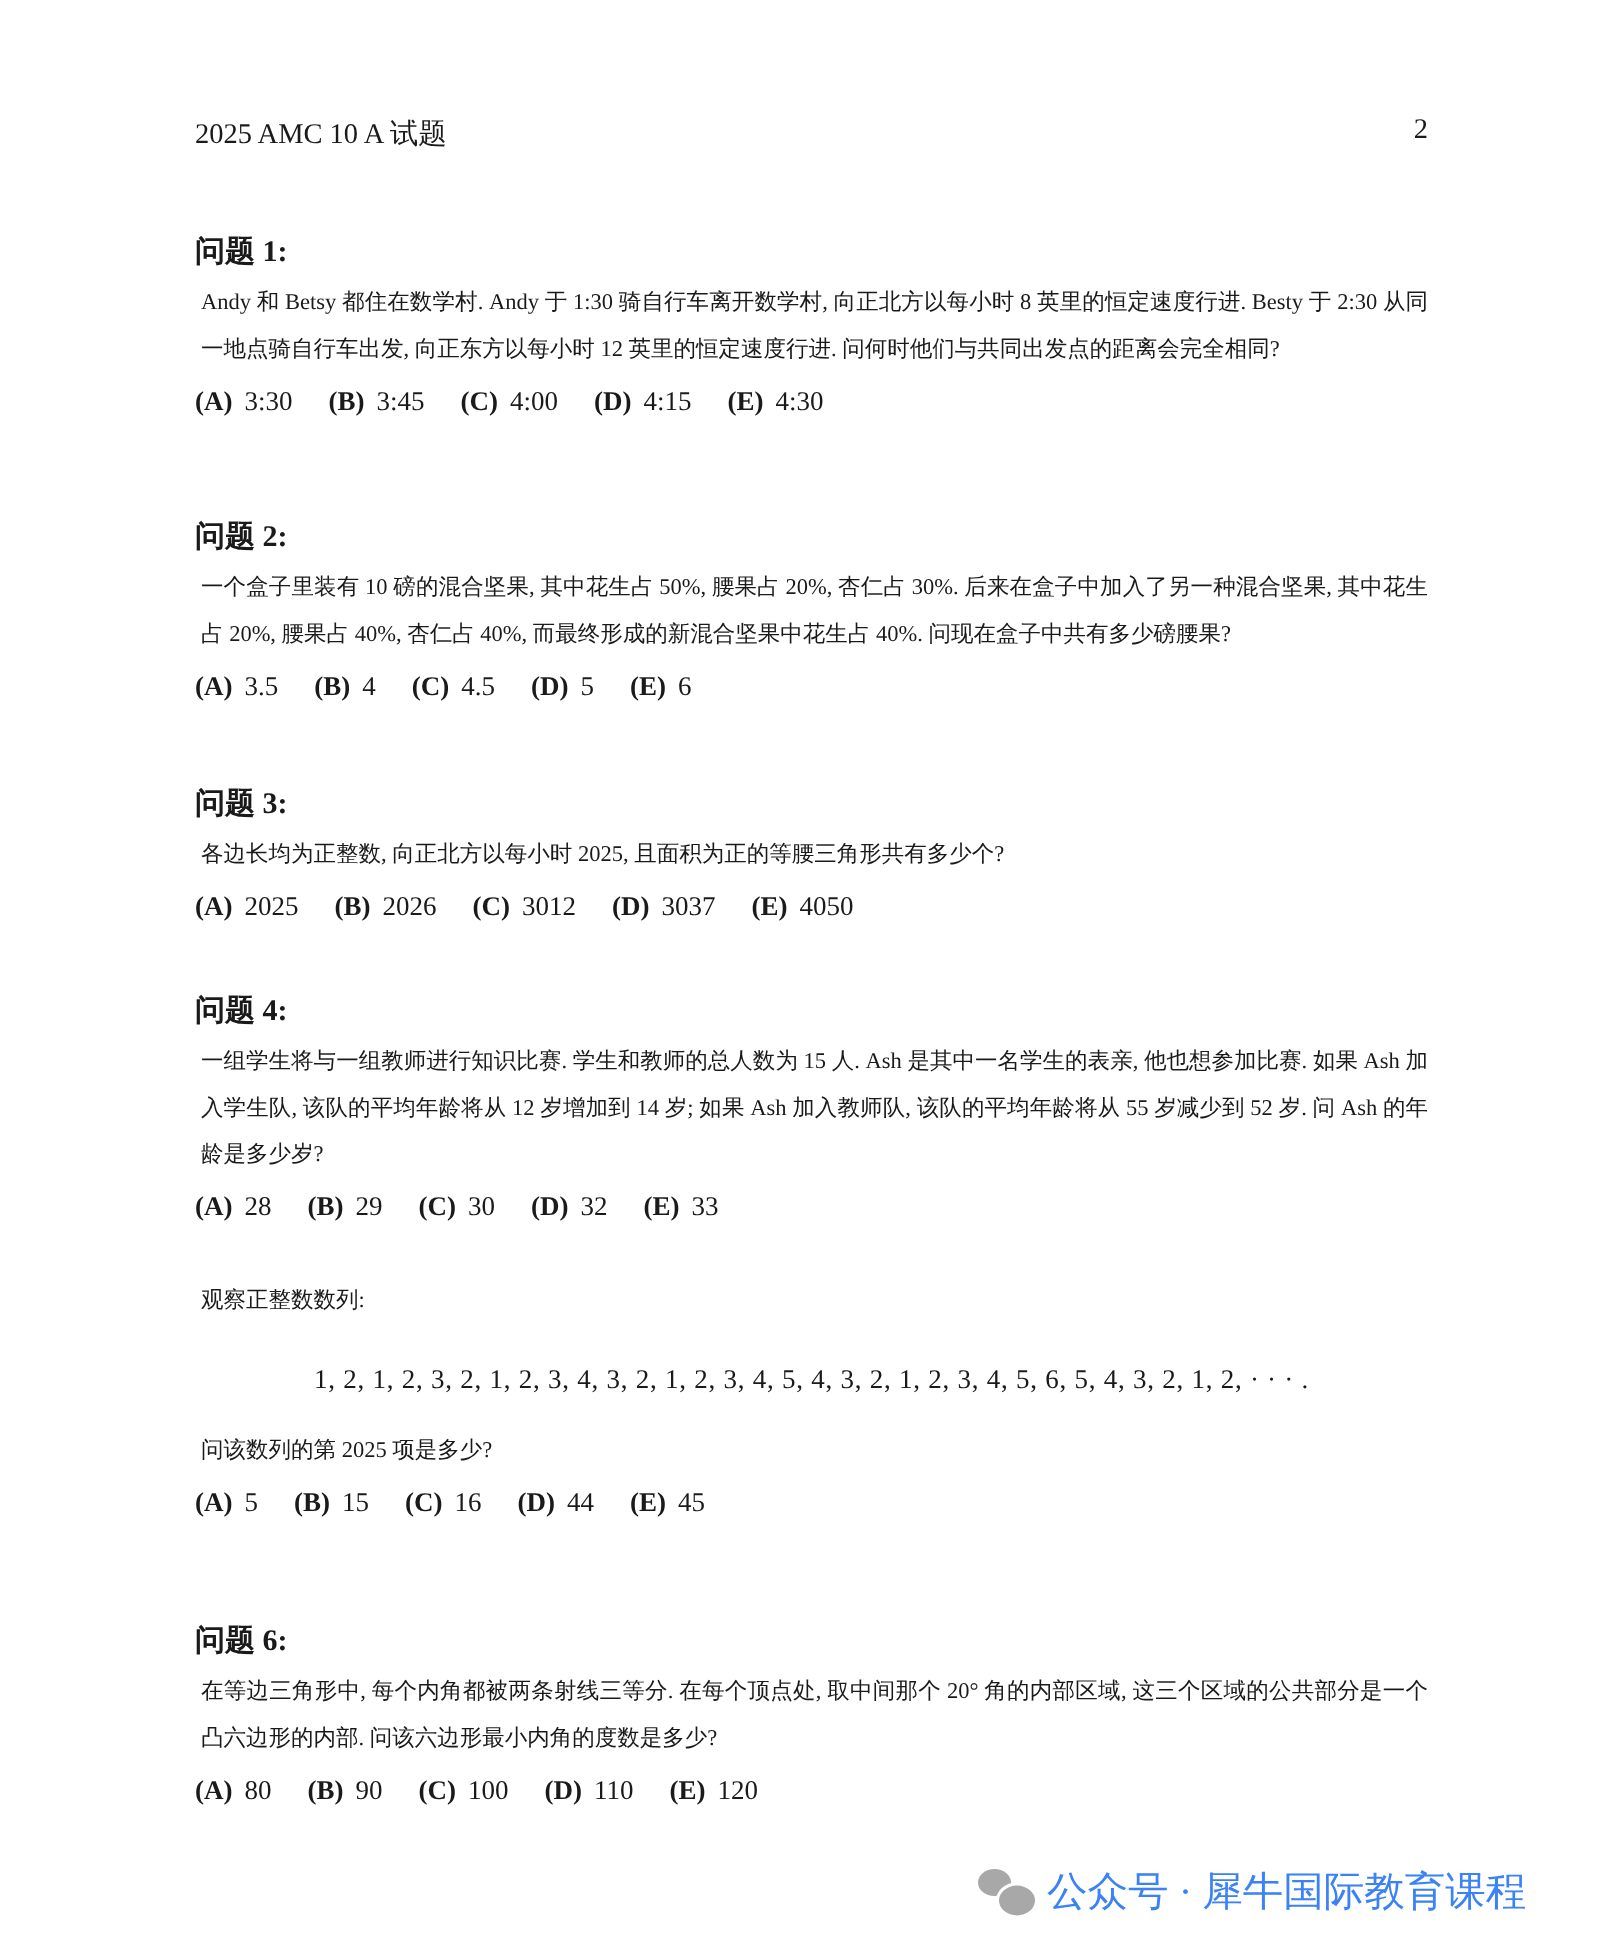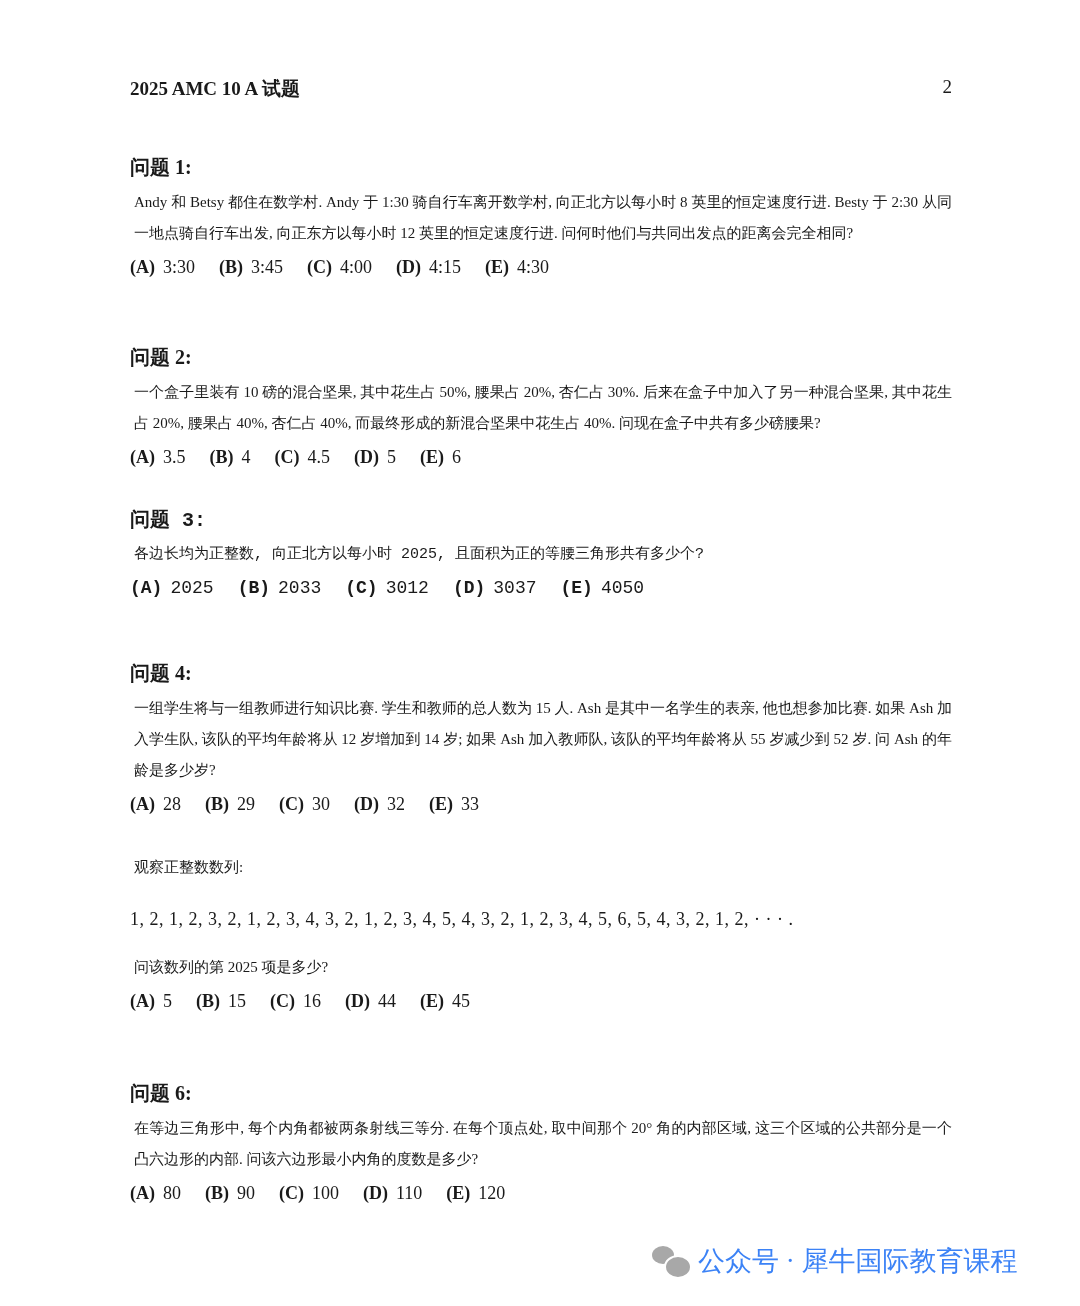--- a/index.html
+++ b/index.html
@@ -1,28 +1,28 @@
 <!DOCTYPE html>
 <html><head>
   <meta charset="utf-8">
   <style>
     html, body { margin: 0; padding: 0; }
     body {
       width: 1080px; height: 1306px; background: #ffffff; position: relative; overflow: hidden;
       font-family: "Liberation Serif", "DejaVu Serif", serif; color: #1a1a1a;
     }
     .header { position: absolute; left: 130px; right: 128px; top: 76px; display: flex; justify-content: space-between; font-size: 19px; }
-    .header .title { font-weight: bold; }
+    .header .title { font-weight: normal; }
     .header .pagenum { font-size: 19px; }
     .problem { position: absolute; left: 130px; width: 822px; }
     .ptitle { font-size: 20px; font-weight: bold; margin-bottom: 6px; }
     .ptext { font-size: 15px; line-height: 31px; padding-left: 4px; text-align: justify; }
     .choices { font-size: 18px; margin-top: 8px; display: flex; gap: 24px; align-items: center; }
     .choice .lbl { font-weight: bold; margin-right: 8px; }
-    .seq { font-size: 18px; margin: 26px 0 22px; letter-spacing: 0.5px; }
+    .seq { font-size: 18px; text-align: center; margin: 26px 0 22px; letter-spacing: 0.5px; }
     .watermark { position: absolute; left: 652px; top: 1243px; display: flex; align-items: center; gap: 8px; color: #3b82f6; font-family: Liberation Serif, serif; font-size: 27px; }
     .wm-icon { width: 38px; height: 30px; position: relative; }
     .wm-icon .b1 { position: absolute; left: 0; top: 0; width: 22px; height: 18px; border-radius: 50%; background: #a8a8a8; }
     .wm-icon .b2 { position: absolute; left: 12px; top: 9px; width: 24px; height: 20px; border-radius: 50%; background: #a8a8a8; border: 2px solid #fff; }
   </style>
 </head>
 <body>
 
 <div class="header">
   <span class="title">2025 AMC 10 A 试题</span>
@@ -46,26 +46,26 @@
   <div class="ptext">一个盒子里装有 10 磅的混合坚果, 其中花生占 50%, 腰果占 20%, 杏仁占 30%. 后来在盒子中加入了另一种混合坚果, 其中花生占 20%, 腰果占 40%, 杏仁占 40%, 而最终形成的新混合坚果中花生占 40%. 问现在盒子中共有多少磅腰果?</div>
   <div class="choices">
     <span class="choice"><span class="lbl">(A)</span><span>3.5</span></span>
     <span class="choice"><span class="lbl">(B)</span><span>4</span></span>
     <span class="choice"><span class="lbl">(C)</span><span>4.5</span></span>
     <span class="choice"><span class="lbl">(D)</span><span>5</span></span>
     <span class="choice"><span class="lbl">(E)</span><span>6</span></span>
   </div>
 </div>
 
-<div class="problem" style="top:506px;font-family:Liberation Mono, monospace;">
+<div class="problem" style="top:522px;">
   <div class="ptitle">问题 3:</div>
   <div class="ptext">各边长均为正整数, 向正北方以每小时 2025, 且面积为正的等腰三角形共有多少个?</div>
   <div class="choices">
     <span class="choice"><span class="lbl">(A)</span><span>2025</span></span>
-    <span class="choice"><span class="lbl">(B)</span><span>2033</span></span>
+    <span class="choice"><span class="lbl">(B)</span><span>2026</span></span>
     <span class="choice"><span class="lbl">(C)</span><span>3012</span></span>
     <span class="choice"><span class="lbl">(D)</span><span>3037</span></span>
     <span class="choice"><span class="lbl">(E)</span><span>4050</span></span>
   </div>
 </div>
 
 <div class="problem" style="top:660px;">
   <div class="ptitle">问题 4:</div>
   <div class="ptext">一组学生将与一组教师进行知识比赛. 学生和教师的总人数为 15 人. Ash 是其中一名学生的表亲, 他也想参加比赛. 如果 Ash 加入学生队, 该队的平均年龄将从 12 岁增加到 14 岁; 如果 Ash 加入教师队, 该队的平均年龄将从 55 岁减少到 52 岁. 问 Ash 的年龄是多少岁?</div>
   <div class="choices">

